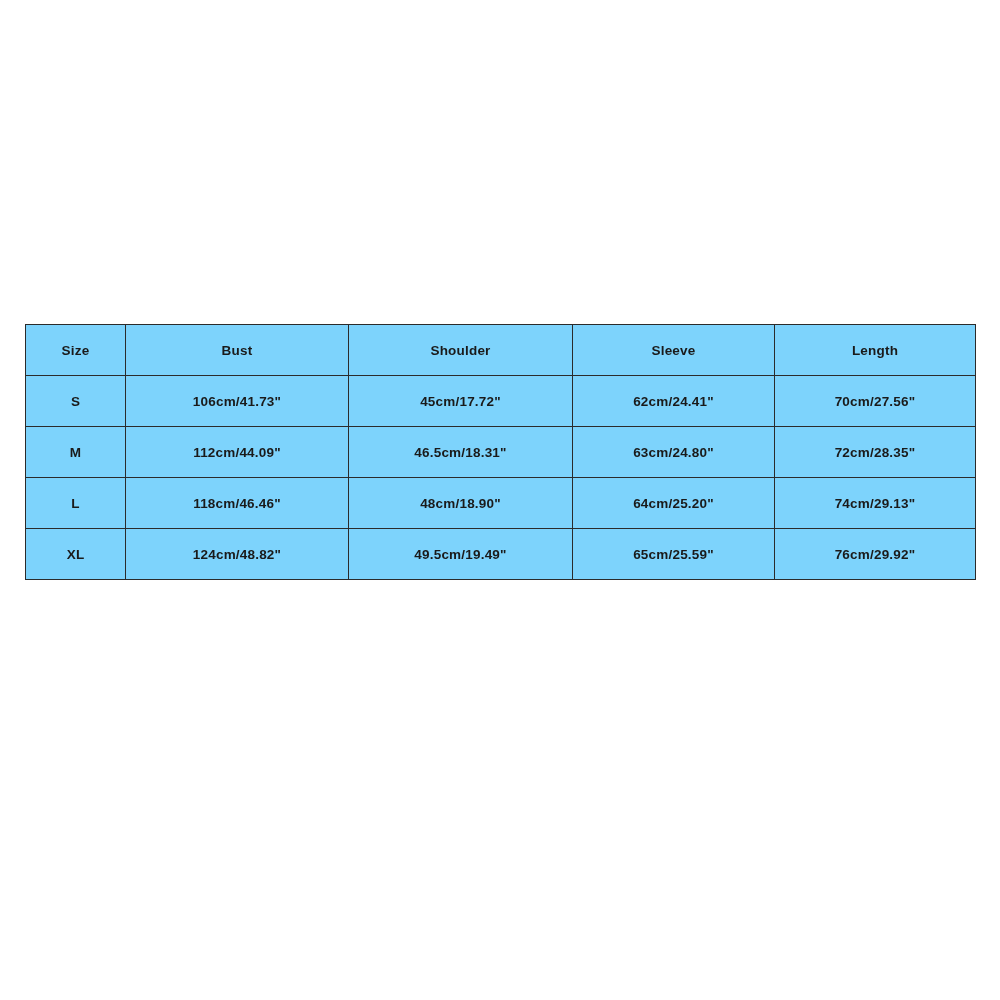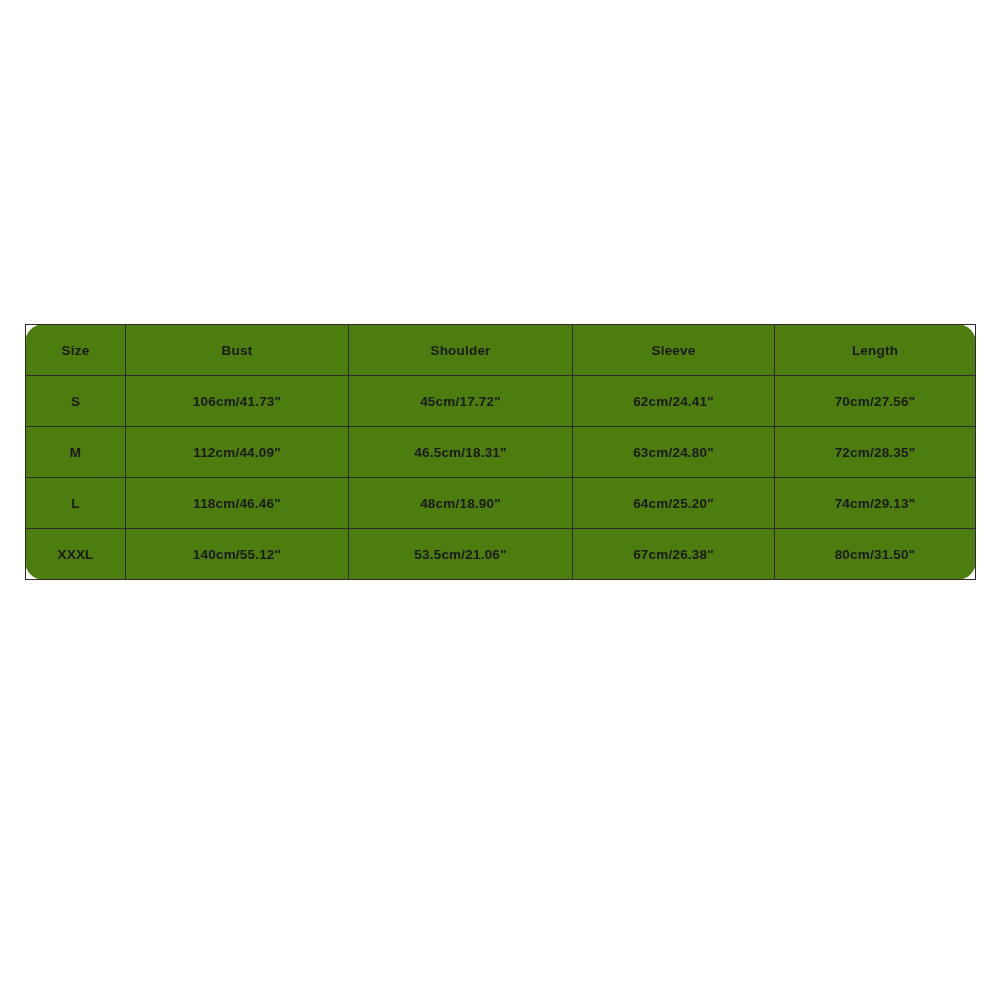--- a/index.html
+++ b/index.html
@@ -25,22 +25,21 @@
   .size-chart-wrap {
     position: absolute;
     left: 25px;
     top: 324px;
     width: 950px;
   }
   table.size-chart {
     border-collapse: collapse;
     table-layout: fixed;
     width: 950px;
-    background: #4d7c0f;
-    border-radius: 19px;
+    background: #7dd3fc;
   }
   table.size-chart col.c-size   { width: 100px; }
   table.size-chart col.c-bust   { width: 223px; }
   table.size-chart col.c-shoulder { width: 224px; }
   table.size-chart col.c-sleeve { width: 202px; }
   table.size-chart col.c-length { width: 201px; }
 
   table.size-chart th,
   table.size-chart td {
     border: 1px solid #2b2b2b;
@@ -99,22 +98,22 @@
           <td>72cm/28.35"</td>
         </tr>
         <tr>
           <td class="col-size">L</td>
           <td>118cm/46.46"</td>
           <td>48cm/18.90"</td>
           <td>64cm/25.20"</td>
           <td>74cm/29.13"</td>
         </tr>
         <tr>
-          <td class="col-size">XXXL</td>
-          <td>140cm/55.12"</td>
-          <td>53.5cm/21.06"</td>
-          <td>67cm/26.38"</td>
-          <td>80cm/31.50"</td>
+          <td class="col-size">XL</td>
+          <td>124cm/48.82"</td>
+          <td>49.5cm/19.49"</td>
+          <td>65cm/25.59"</td>
+          <td>76cm/29.92"</td>
         </tr>
       </tbody>
     </table>
   </div>
 </div>
 
 </body></html>

